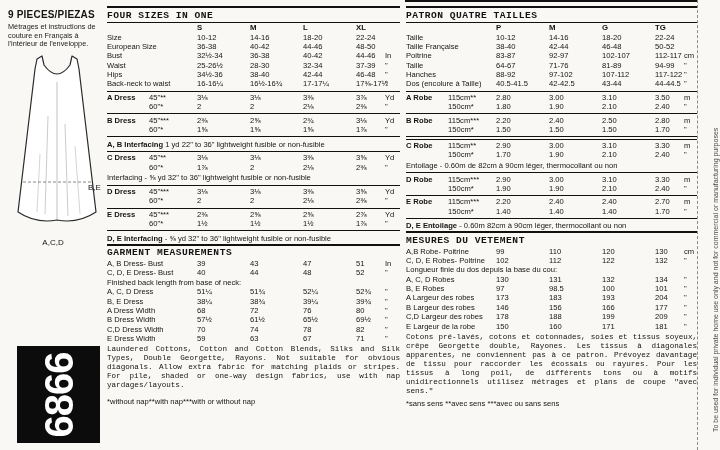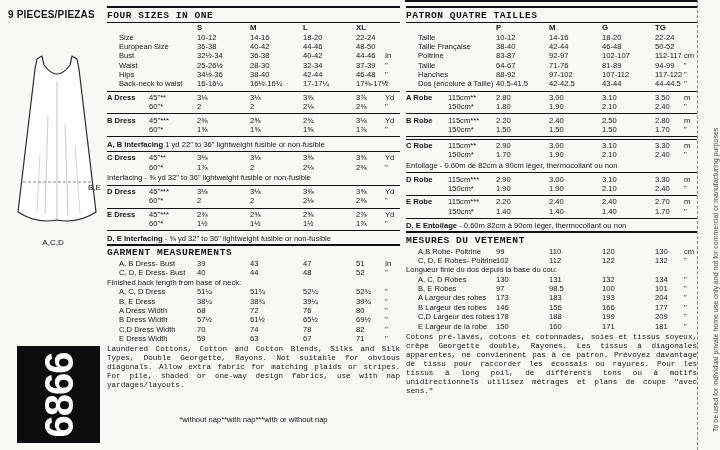--- a/index.html
+++ b/index.html
@@ -21,48 +21,49 @@
   
   .col{position:absolute;top:6px;}
   .col.en{left:107px;width:293px;}
   .col.fr{left:406px;width:291px;}
   .sec-title{font-family:Liberation Mono, monospace;font-weight:bold;font-size:9.6px;letter-spacing:.5px;
        border-top:2.4px solid #111;padding:1.5px 0 1px 0;}
   .sec-title.underlined{border-bottom:1.3px solid #111;margin-bottom:1px;}
   .row{display:grid;grid-template-columns:42px 48px 53px 53px 53px 29px 15px;
        font-size:7.6px;line-height:8px;padding:.7px 0;white-space:nowrap;}
   .row .c{overflow:visible;}
-  .row .lab2{grid-column:1/3;margin-left:12px;}
+  .row .lab2{grid-column:1/3;}
   .row .labfull{grid-column:1/8;}
   .row.hdr .c{font-size:7.8px;}
   .g{font-weight:bold;}
   .rule{border:0;border-top:1.3px solid #111;margin:1.5px 0;}
   .rule.heavy{border-top:1.8px solid #111;}
   .note-row{font-size:7.6px;line-height:9px;padding:1px 0;white-space:nowrap;}
   .note-row b{font-weight:bold;}
   .fab-body{font-size:7.6px;line-height:9px;text-align:justify;margin-top:1.5px;font-family:Liberation Mono, monospace;}
   .fab-foot{font-size:7.6px;}
-  .en .fab-foot{margin-top:25px;text-align:center;}
+  .en .fab-foot{margin-top:7px;}
   .fr .fab-foot{margin-top:3px;}
 
   
   .cut-line{position:absolute;left:697px;top:0;height:450px;border-left:1px dashed #8a8a8a;}
   .margin-note{position:absolute;left:712px;top:432px;transform:rotate(-90deg);transform-origin:0 0;
        white-space:nowrap;font-size:7px;color:#4a4a4a;}
   .top-edge{position:absolute;left:405px;top:0;width:292px;height:2px;background:#111;}
 </style>
 </head>
 <body>
 
 <div class="sheet">
 
   <div class="top-edge"></div>
 
   <aside class="left-panel">
     <div class="pieces">9 PIECES/PIEZAS</div>
+    <div class="fr-note">Métrages et instructions de couture en Français à l'intérieur de l'enveloppe.</div>
 
     <svg class="dress-svg" width="92" height="184" viewBox="0 0 92 184">
       <path d="M25,5 L30,2 L32,11 Q45,29 58,11 L60,2 L65,5 L67,15 L84,158
                Q66,170 45,166 Q24,170 6,158 L23,15 Z" fill="#ffffff" stroke="#2a2a2a" stroke-width="1.2" stroke-linejoin="round"></path>
       <line x1="45" y1="28" x2="45" y2="166" stroke="#999" stroke-width="0.6"></line>
       <line x1="36" y1="62" x2="33" y2="160" stroke="#b5b5b5" stroke-width="0.7"></line>
       <line x1="53" y1="70" x2="56" y2="162" stroke="#b5b5b5" stroke-width="0.7"></line>
       <line x1="63" y1="92" x2="68" y2="160" stroke="#c2c2c2" stroke-width="0.7"></line>
       <line x1="28" y1="100" x2="25" y2="158" stroke="#c2c2c2" stroke-width="0.7"></line>
       <line x1="11" y1="128" x2="80" y2="128" stroke="#555" stroke-width="0.7" stroke-dasharray="3,2"></line>
@@ -524,17 +525,18 @@
       </div>
       <div class="row">
         <span class="c lab2">E Largeur de la robe</span>
         <span class="c">150</span>
         <span class="c">160</span>
         <span class="c">171</span>
         <span class="c">181</span>
         <span class="c u">"</span>
       </div>
       <div class="fab-body">Cotons pré-lavés, cotons et cotonnades, soies et tissus soyeux, crêpe Georgette double, Rayones. Les tissus à diagonales apparentes, ne conviennent pas à ce patron. Prévoyez davantage de tissu pour raccorder les écossais ou rayures. Pour les tissus à long poil, de différents tons ou à motifs unidirectionnels utilisez métrages et plans de coupe "avec sens."</div>
+      <div class="fab-foot">*sans sens **avec sens ***avec ou sans sens</div>
     </main>
 
   <div class="cut-line"></div>
   <div class="margin-note">To be used for individual private home use only and not for commercial or manufacturing purposes</div>
 </div>
 
 </body></html>

